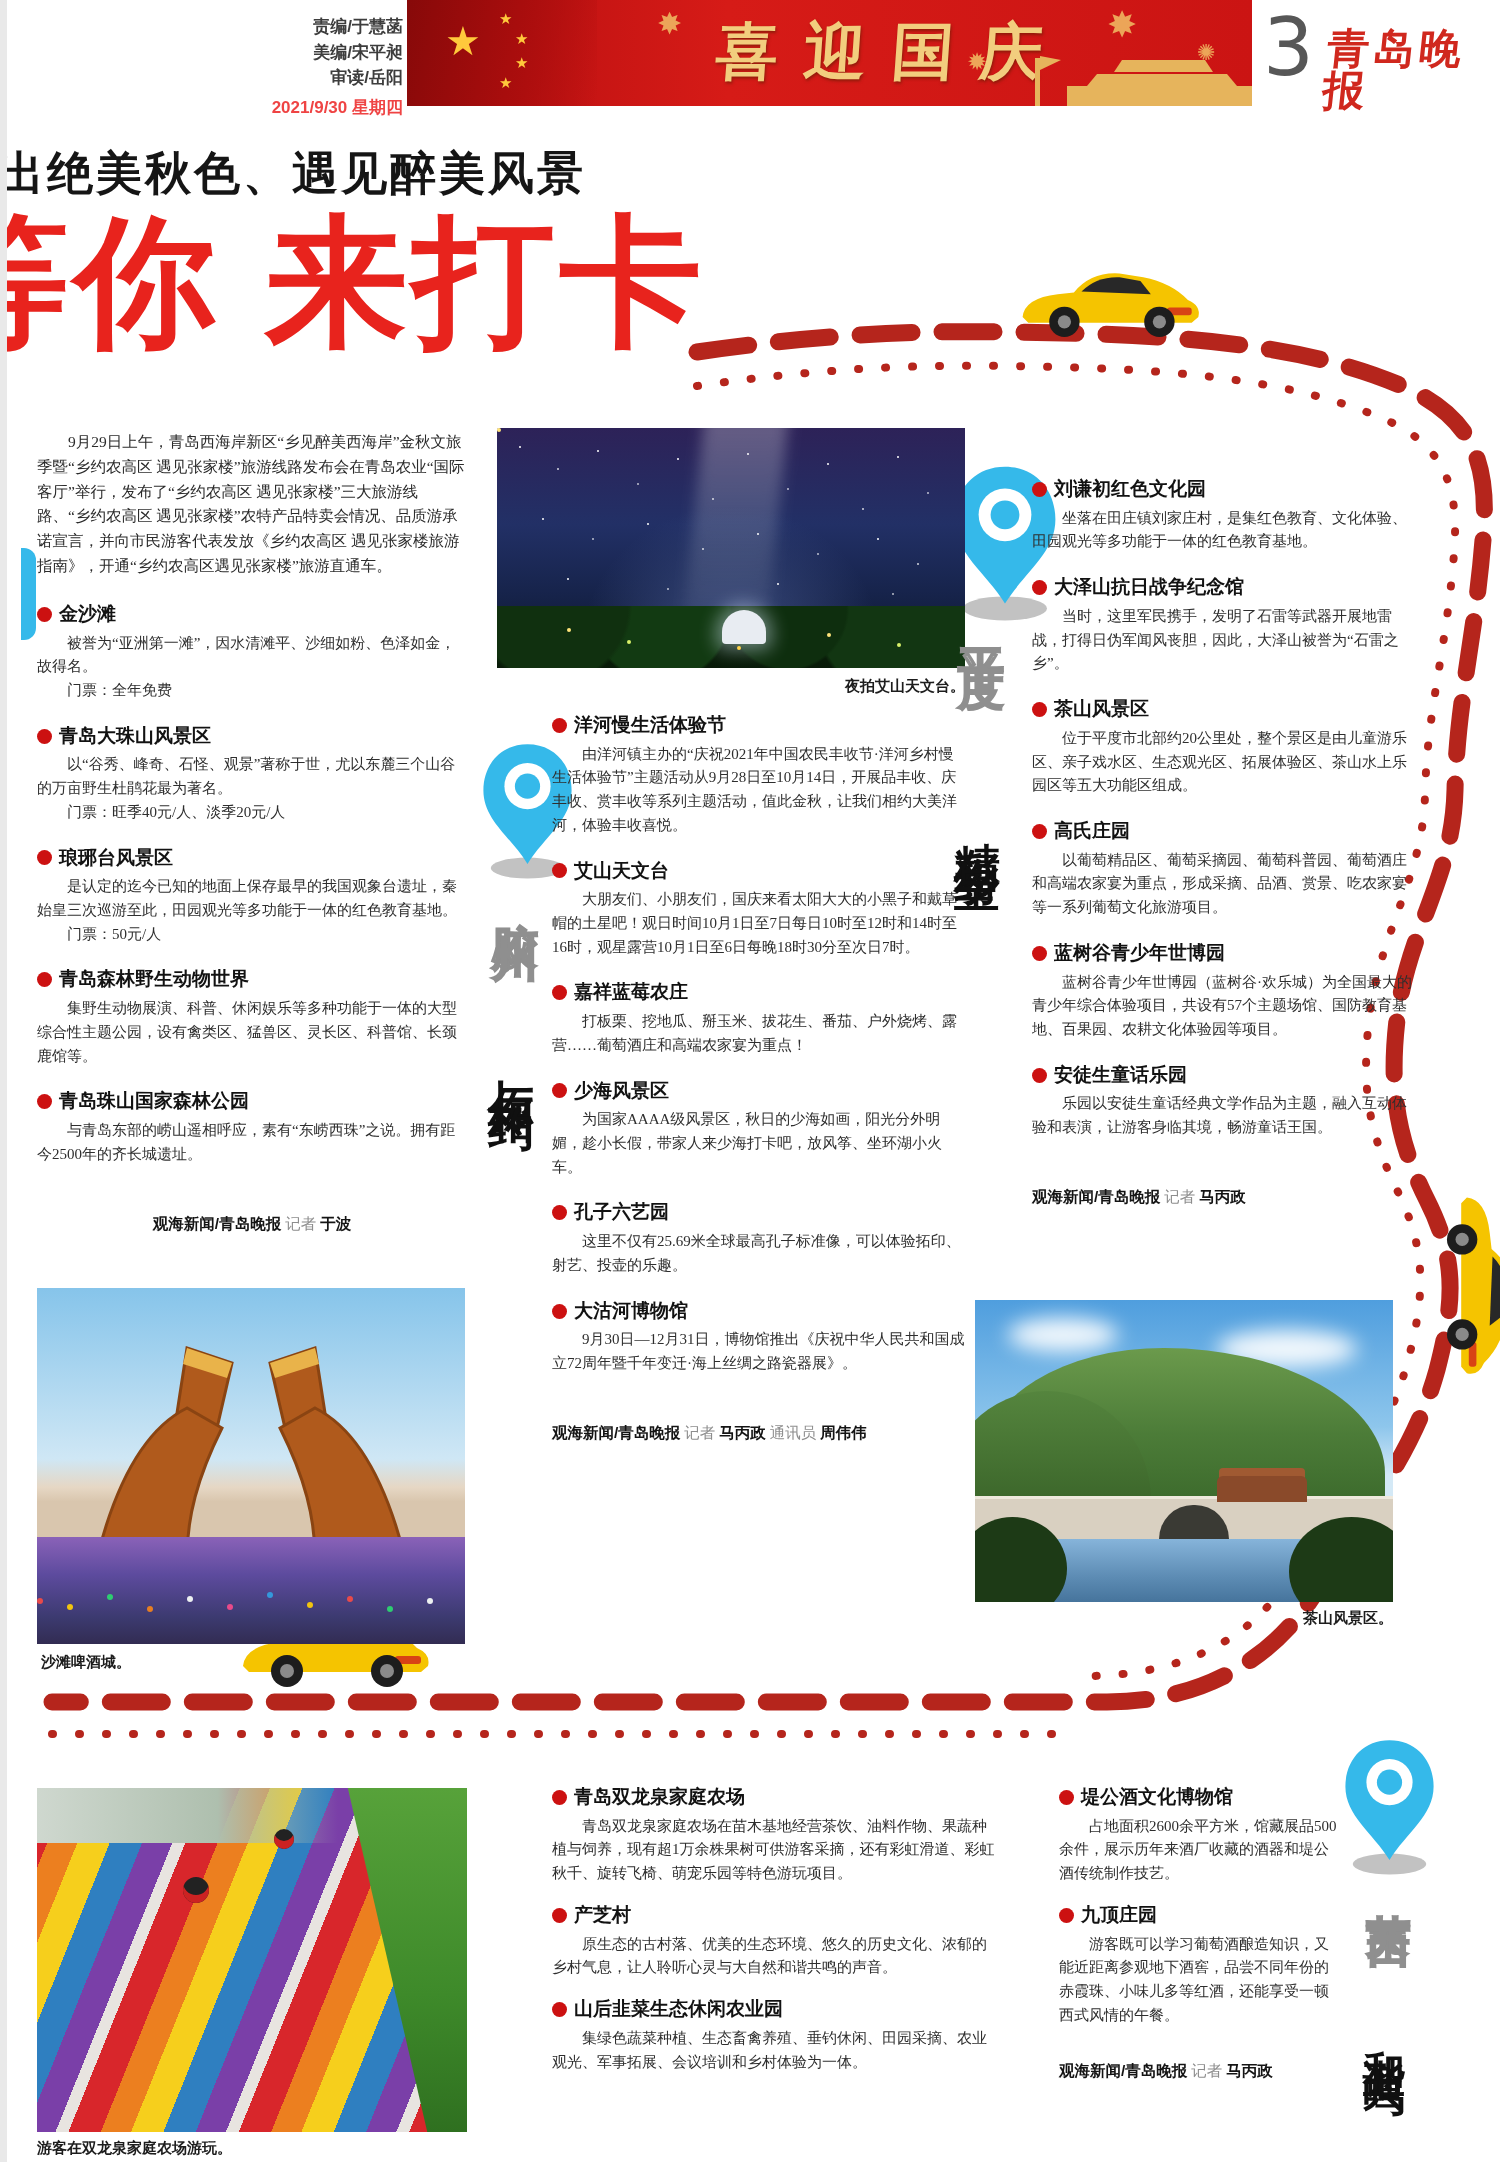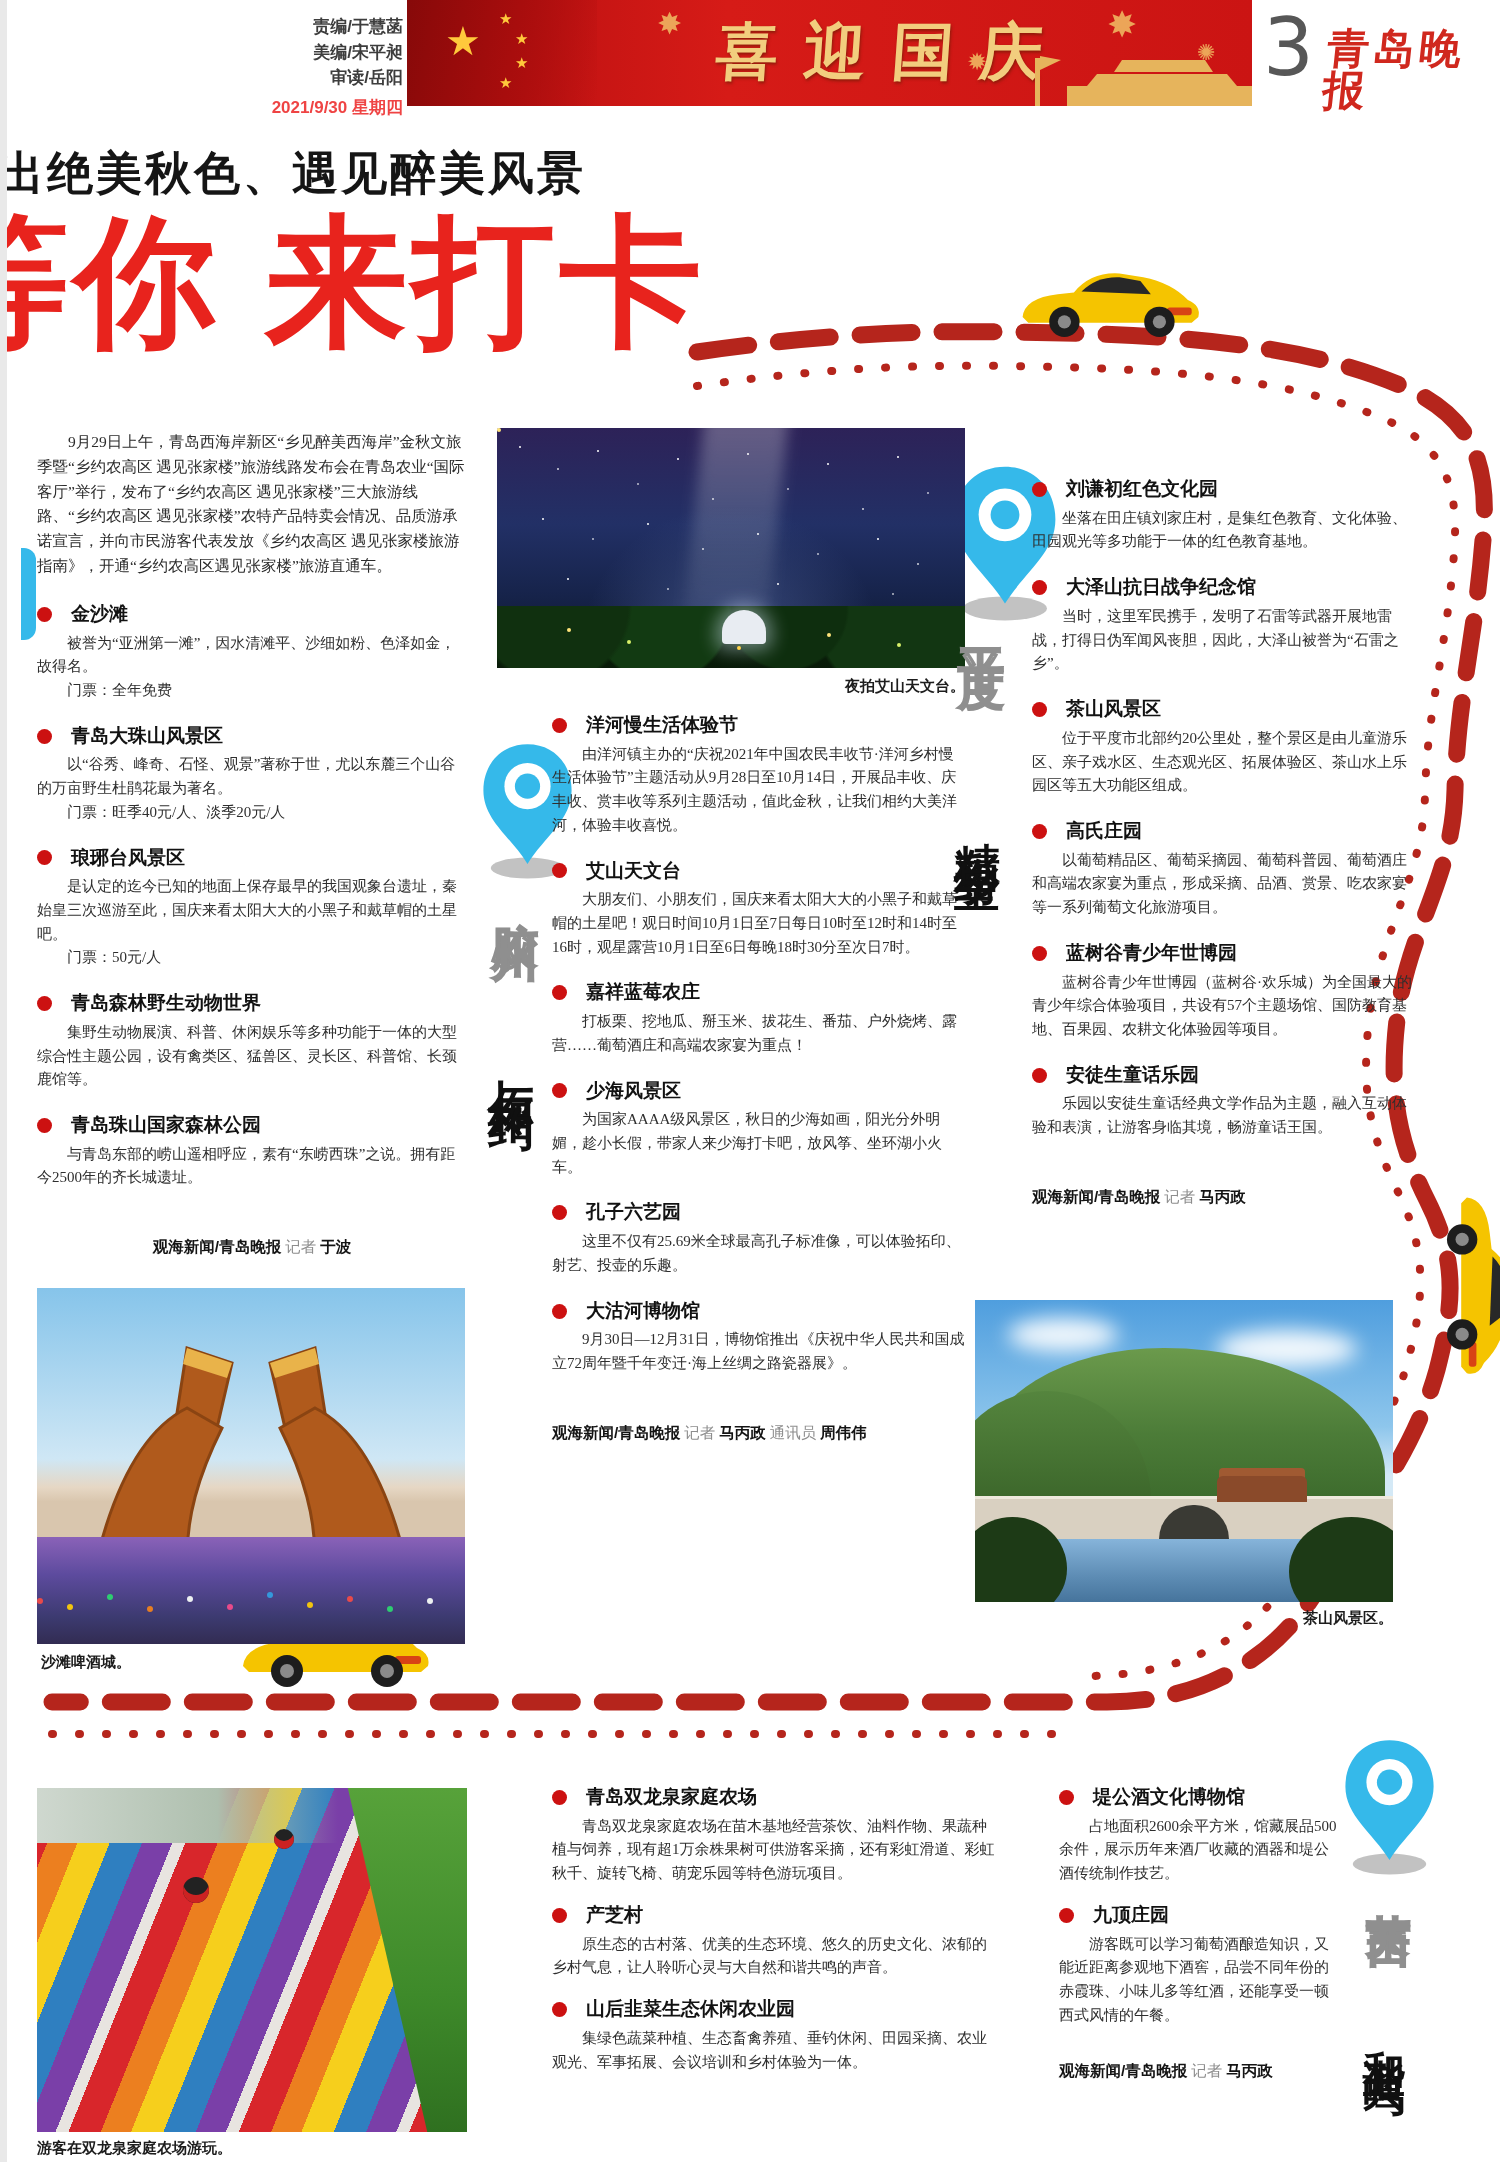--- a/index.html
+++ b/index.html
@@ -28,21 +28,21 @@
   
   .kicker{left:-58px;top:146px;font:900 46px/1.2 "Liberation Sans",sans-serif;color:#151515;
           letter-spacing:3px;white-space:nowrap;}
   .mainline{left:-80px;top:200px;font:900 142px/1.15 "Liberation Sans",sans-serif;color:#e8231d;
           letter-spacing:5px;white-space:nowrap;}
 
   
   .col{position:absolute;}
   .lead{font:15.5px/1.6 "Liberation Serif",serif;color:#2b2b2b;white-space:pre-line;}
   .item{margin-bottom:22px;}
-  .item-title{display:flex;align-items:center;gap:19px;
+  .item-title{display:flex;align-items:center;gap:7px;
           font:900 19px/1.2 "Liberation Sans",sans-serif;color:#121212;}
   .dot{width:15px;height:15px;border-radius:50%;background:#cc1111;flex:0 0 auto;}
   .item-desc{margin:6px 0 0 0;font:15px/1.58 "Liberation Serif",serif;color:#2e2e2e;white-space:pre-line;}
   .byline{margin-top:8px;font:700 15.5px/1.5 "Liberation Sans",sans-serif;color:#141414;white-space:pre-line;}
   .byline .role{color:#8d8d8d;font-weight:400;padding:0 4px;}
   .byline.center{text-align:center;}
   .intro-mark{position:absolute;left:-16px;top:118px;width:15px;height:92px;background:#35b9ea;
           border-radius:0 12px 12px 0;}
 
   
@@ -214,21 +214,21 @@
           <span>青岛大珠山风景区</span>
         </div>
       <p class="item-desc">　　以“谷秀、峰奇、石怪、观景”著称于世，尤以东麓三个山谷的万亩野生杜鹃花最为著名。
 　　门票：旺季40元/人、淡季20元/人</p>
     </div>
     <div class="item">
       <div class="item-title">
           <span class="dot"></span>
           <span>琅琊台风景区</span>
         </div>
-      <p class="item-desc">　　是认定的迄今已知的地面上保存最早的我国观象台遗址，秦始皇三次巡游至此，国庆来看太阳大大的小黑子和戴草帽的土星吧。
+      <p class="item-desc">　　是认定的迄今已知的地面上保存最早的我国观象台遗址，秦始皇三次巡游至此，田园观光等多功能于一体的红色教育基地。
 　　门票：50元/人</p>
     </div>
     <div class="item">
       <div class="item-title">
           <span class="dot"></span>
           <span>青岛森林野生动物世界</span>
         </div>
       <p class="item-desc">　　集野生动物展演、科普、休闲娱乐等多种功能于一体的大型综合性主题公园，设有禽类区、猛兽区、灵长区、科普馆、长颈鹿馆等。</p>
     </div>
     <div class="item">

